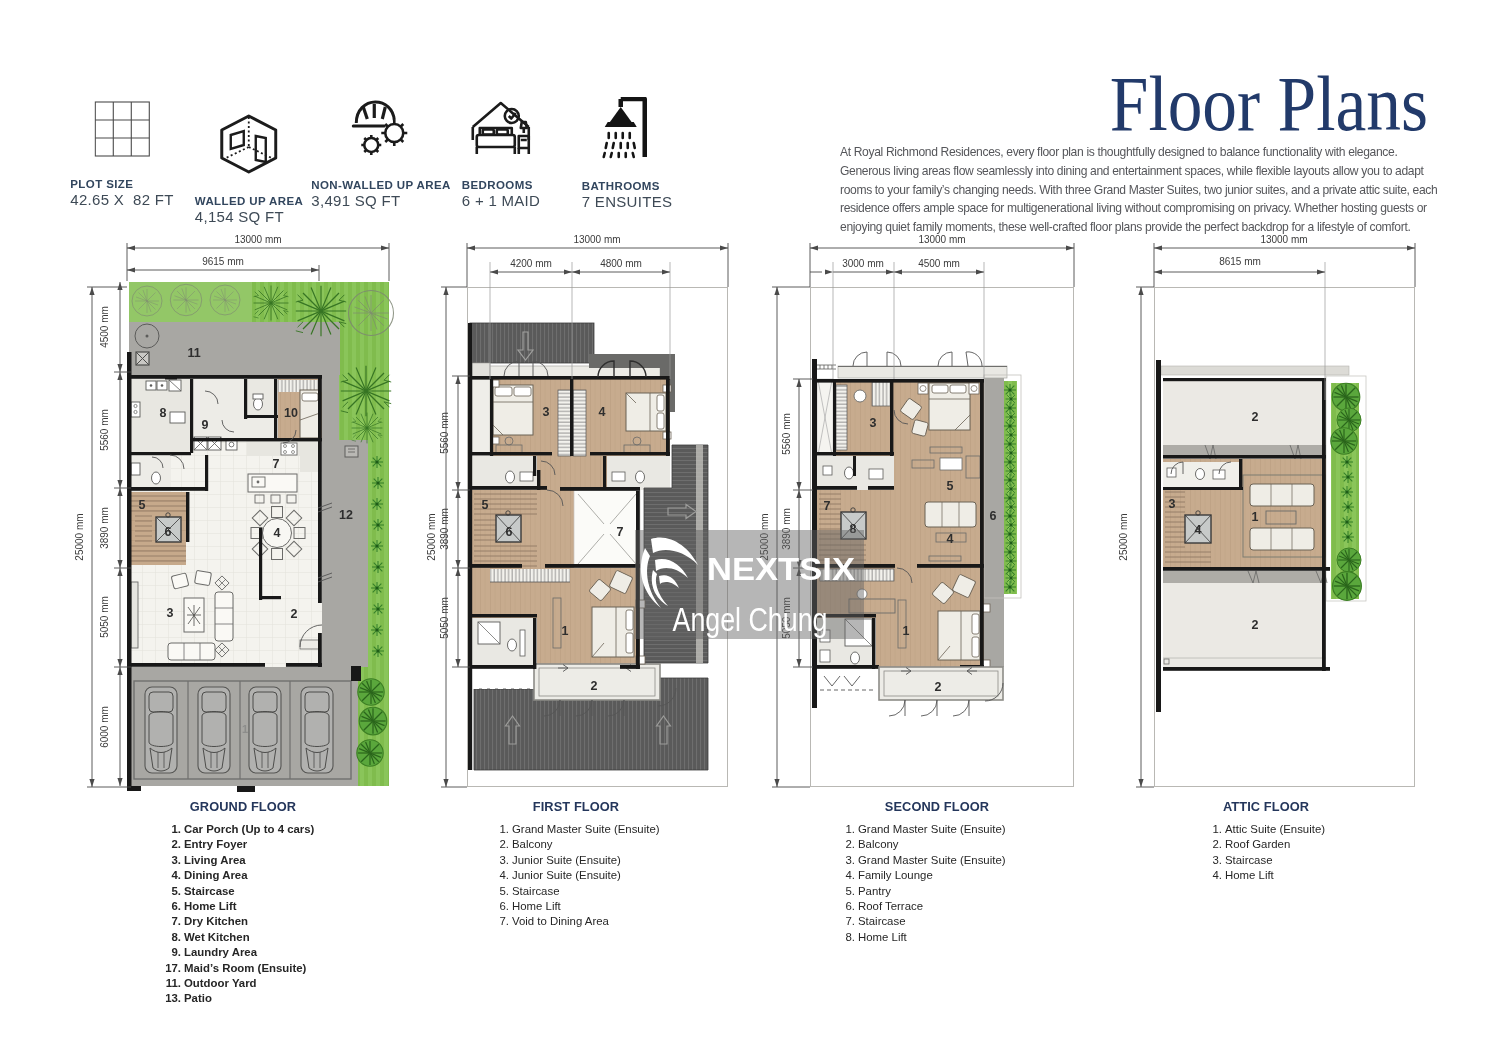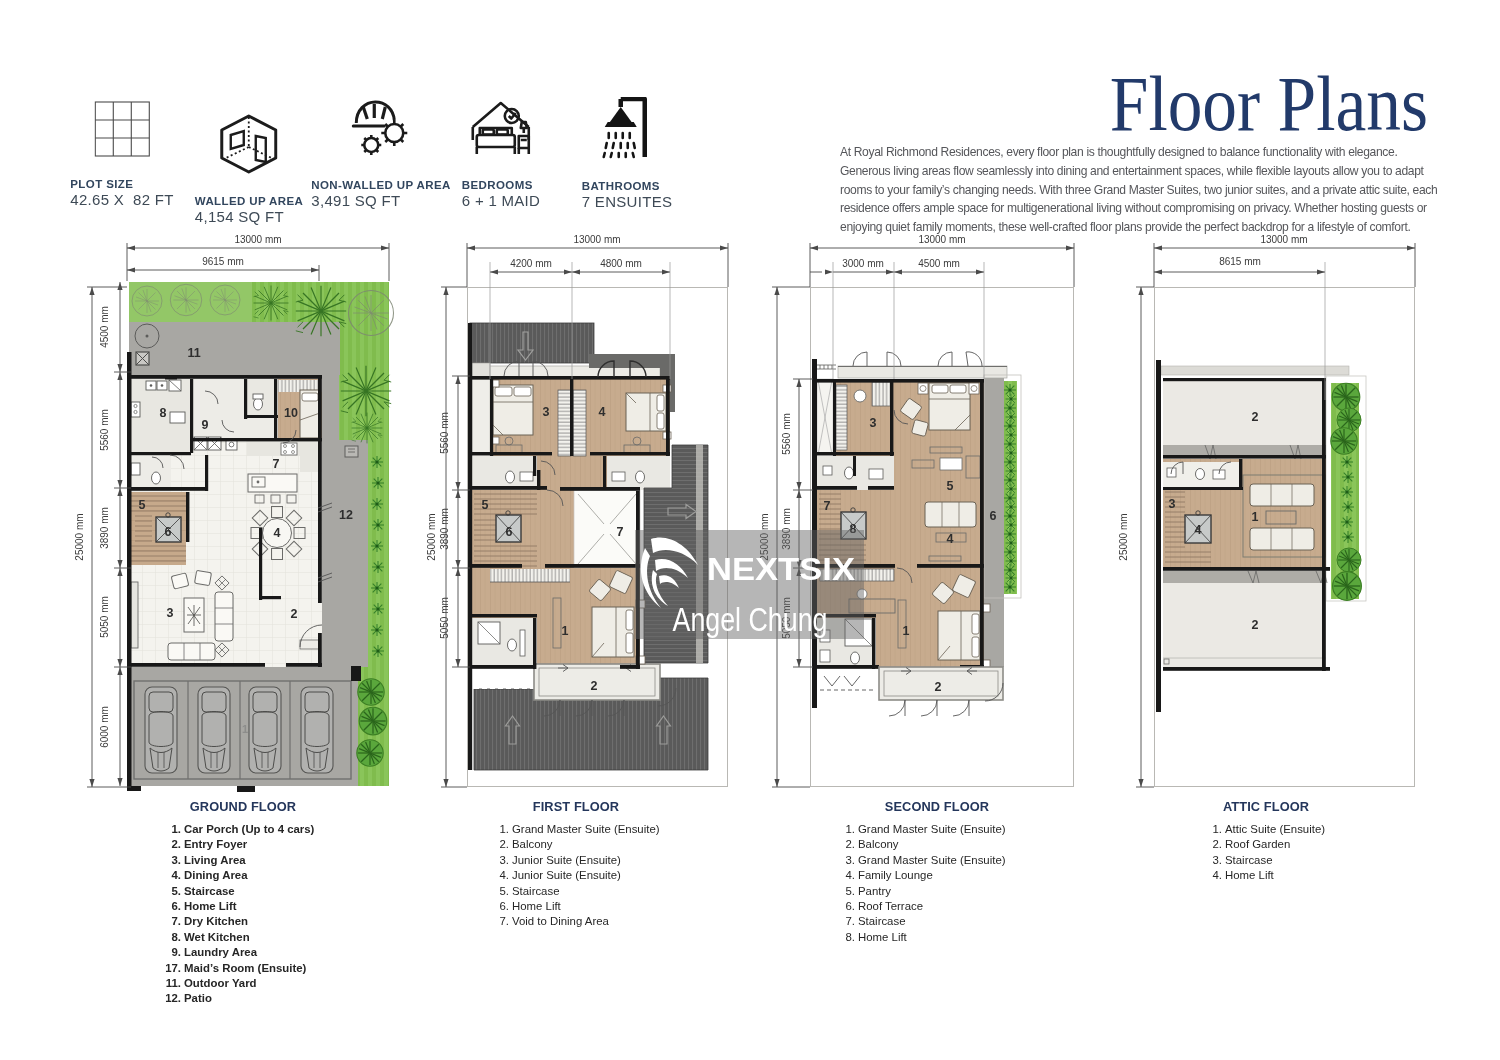--- a/index.html
+++ b/index.html
@@ -1112,21 +1112,21 @@
   <div class="row"><span class="n">2.</span>Entry Foyer</div>
   <div class="row"><span class="n">3.</span>Living Area</div>
   <div class="row"><span class="n">4.</span>Dining Area</div>
   <div class="row"><span class="n">5.</span>Staircase</div>
   <div class="row"><span class="n">6.</span>Home Lift</div>
   <div class="row"><span class="n">7.</span>Dry Kitchen</div>
   <div class="row"><span class="n">8.</span>Wet Kitchen</div>
   <div class="row"><span class="n">9.</span>Laundry Area</div>
   <div class="row"><span class="n">17.</span>Maid’s Room (Ensuite)</div>
   <div class="row"><span class="n">11.</span>Outdoor Yard</div>
-  <div class="row"><span class="n">12.</span>Patio</div>
+  <div class="row"><span class="n">13.</span>Patio</div>
 </div>
 
 <div class="list" style="left:474px;top:822px;">
   <div class="row"><span class="n">1.</span>Grand Master Suite (Ensuite)</div>
   <div class="row"><span class="n">2.</span>Balcony</div>
   <div class="row"><span class="n">3.</span>Junior Suite (Ensuite)</div>
   <div class="row"><span class="n">4.</span>Junior Suite (Ensuite)</div>
   <div class="row"><span class="n">5.</span>Staircase</div>
   <div class="row"><span class="n">6.</span>Home Lift</div>
   <div class="row"><span class="n">7.</span>Void to Dining Area</div>

